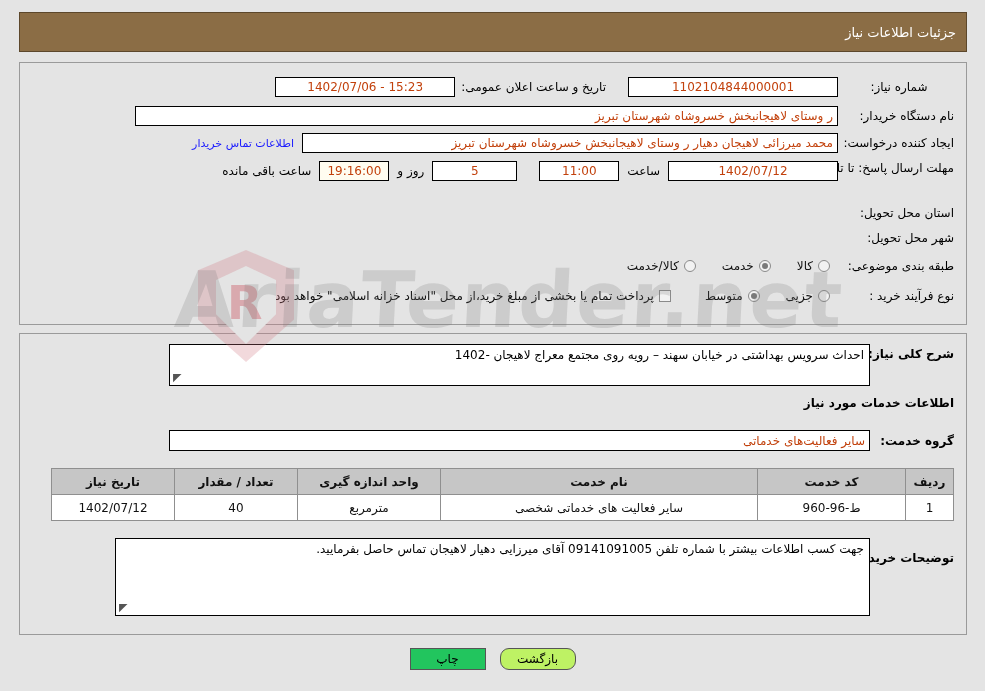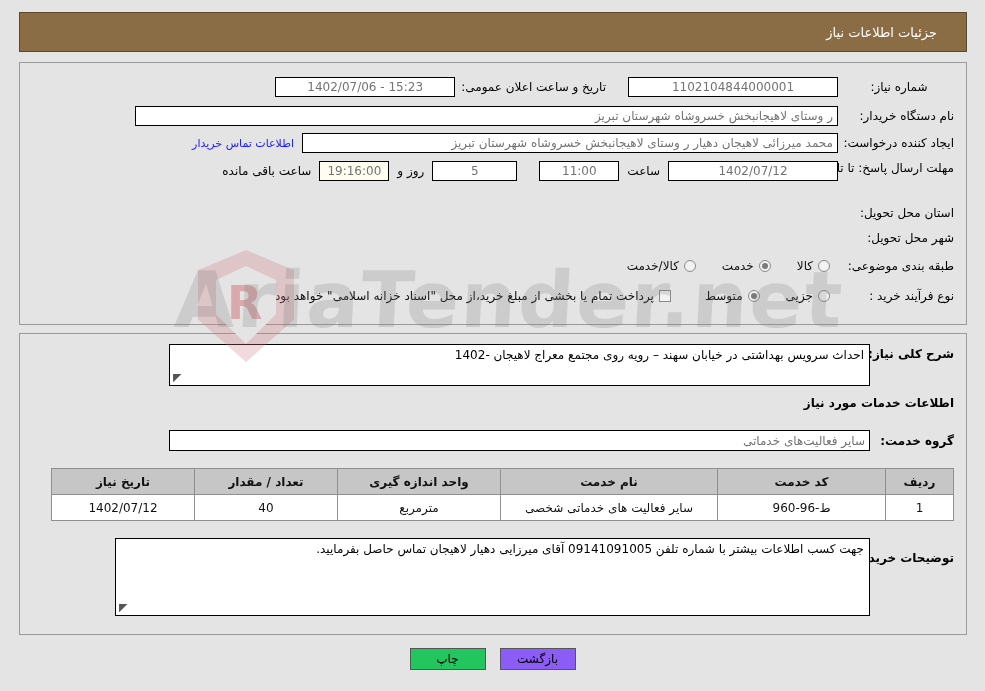--- a/index.html
+++ b/index.html
@@ -44,41 +44,41 @@
   
   .titlebar{
     position:absolute;right:18px;top:12px;
     width:948px;height:40px;
     background:#8b6d45;border:1px solid #5c472b;
     box-sizing:border-box;
     display:flex;align-items:center;justify-content:flex-start;
     z-index:2;
   }
   .titlebar-text{
-    color:#ffffff;font-size:13px;padding-right:29px;
+    color:#ffffff;font-size:13px;padding-right:10px;
   }
 
   
   .panel{
     position:absolute;
     background:#e4e4e4;
     border:1px solid #9a9a9a;
     box-sizing:border-box;z-index:2;
   }
   #info-panel{right:18px;top:62px;width:948px;height:263px;}
   #desc-panel{right:18px;top:333px;width:948px;height:302px;}
 
   .row{position:absolute;display:flex;align-items:center;direction:rtl;}
   .lbl{white-space:nowrap;font-size:12px;color:#000;}
   .lbl-b{font-weight:bold;}
 
   .fld{
     background:#ffffff;border:1px solid #000;
     box-sizing:border-box;height:20px;
-    font-size:12px;color:#737373;
+    font-size:12px;color:#c2410c;
     display:flex;align-items:center;
     padding:0 4px;overflow:hidden;white-space:nowrap;
     direction:rtl;
   }
   .fld.center{justify-content:center;}
   .fld.right{justify-content:flex-start;}
   .fld.cream{background:#fffdf0;}
 
   .link{color:#1a1aff;font-size:11px;white-space:nowrap;cursor:pointer;text-align:right;}
 
@@ -112,38 +112,38 @@
     font-size:11px;color:#555;transform:scaleX(-1);
   }
 
   
   table.tbl{
     position:absolute;border-collapse:collapse;
     direction:rtl;font-size:12px;background:#fff;
   }
   table.tbl th{
     background:#c6c6c6;border:1px solid #8f8f8f;
-    font-weight:bold;height:25px;padding:0 16px;text-align:center;
+    font-weight:bold;height:25px;padding:0 6px;text-align:center;
     white-space:nowrap;
   }
   table.tbl td{
     background:#ffffff;border:1px solid #8f8f8f;
     height:25px;padding:0 6px;text-align:center;white-space:nowrap;
   }
 
   
   .btnbar{position:absolute;left:0;right:0;top:648px;
     display:flex;justify-content:center;gap:14px;direction:rtl;z-index:3;}
   .btn{
     border:1px solid #555;box-sizing:border-box;
     height:22px;min-width:76px;
     display:flex;align-items:center;justify-content:center;
     font-size:12px;color:#000;cursor:pointer;
   }
-  .btn-back{background:#8b5cf6;}
+  .btn-back{background:#bef264;border-radius:9px;}
   .btn-print{background:#22c55e;}
 </style>
 </head>
 <body>
 
 <div class="page">
 
   <div class="titlebar">
     <div class="titlebar-text">جزئیات اطلاعات نیاز</div>
   </div>

